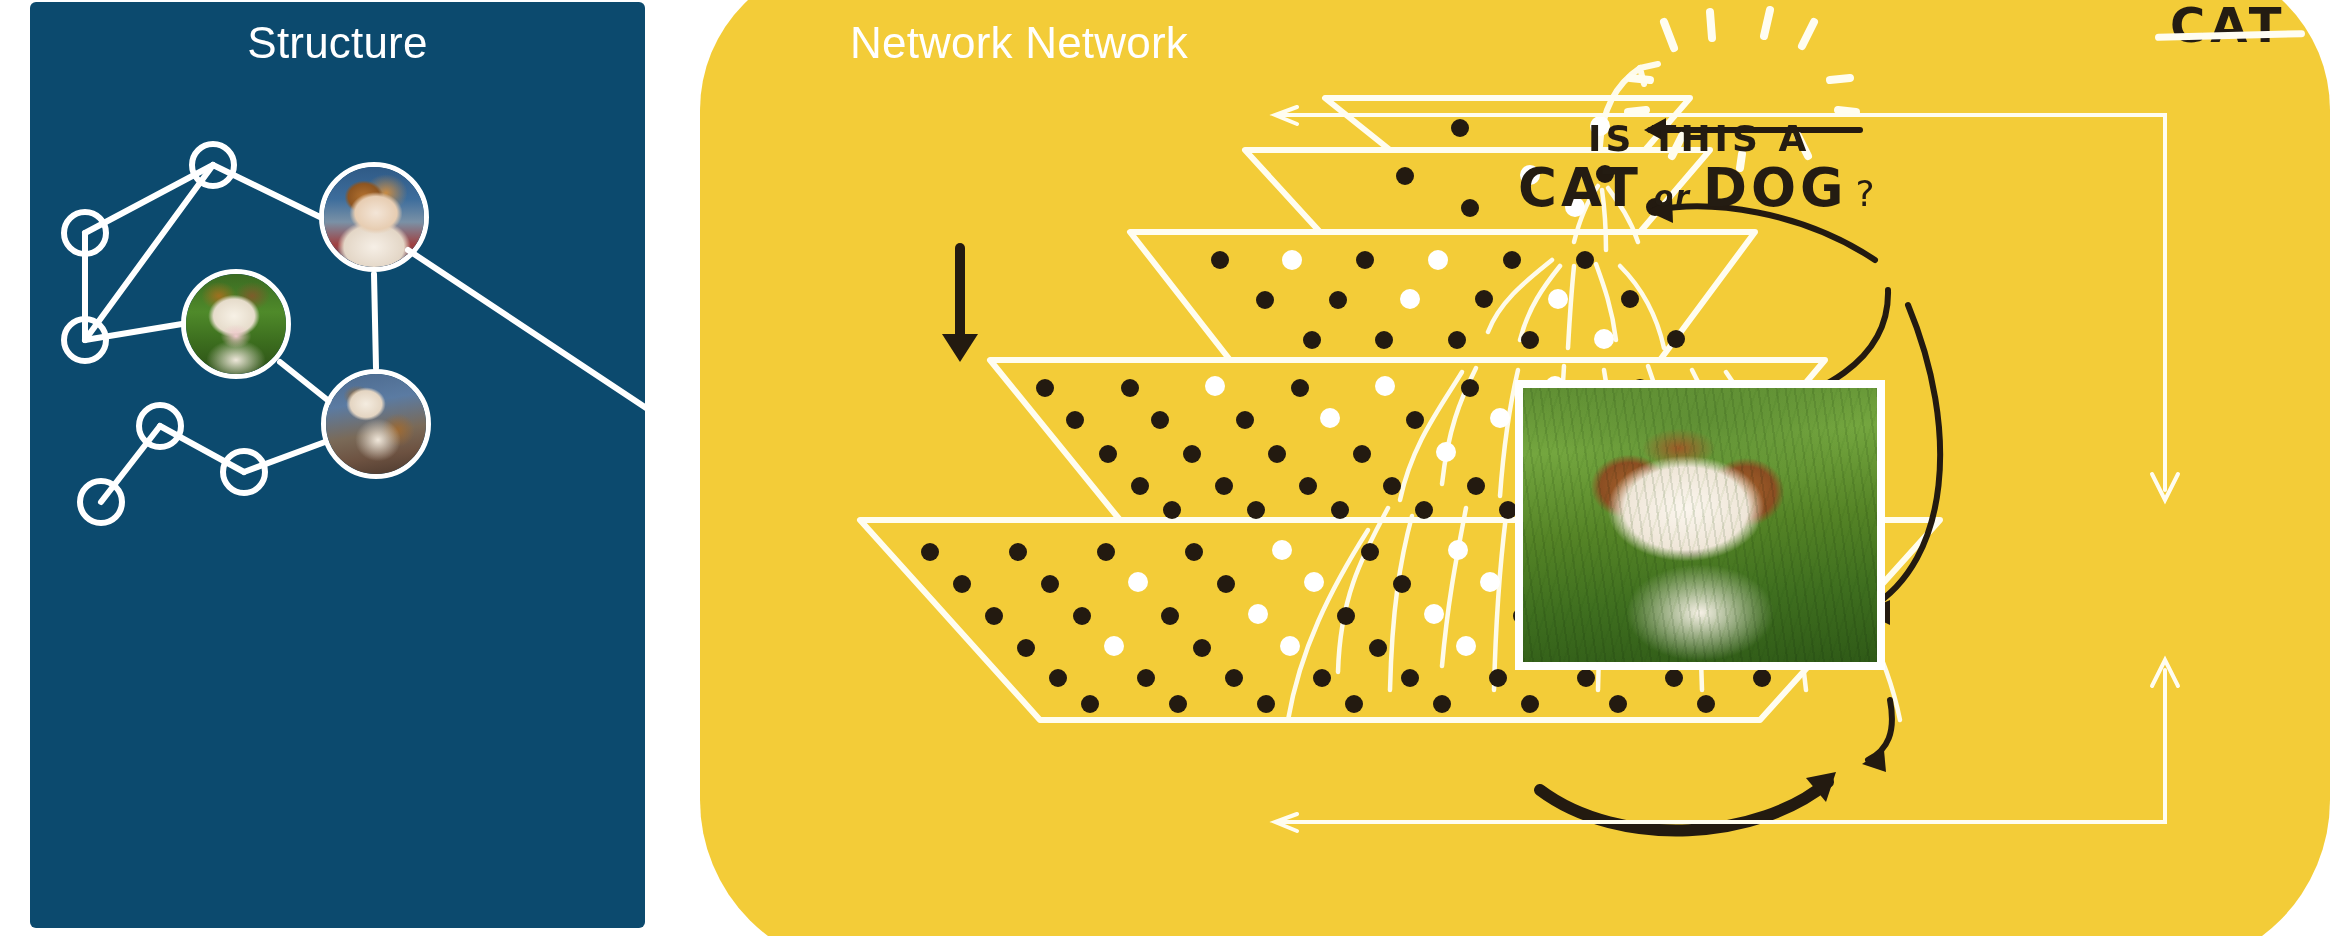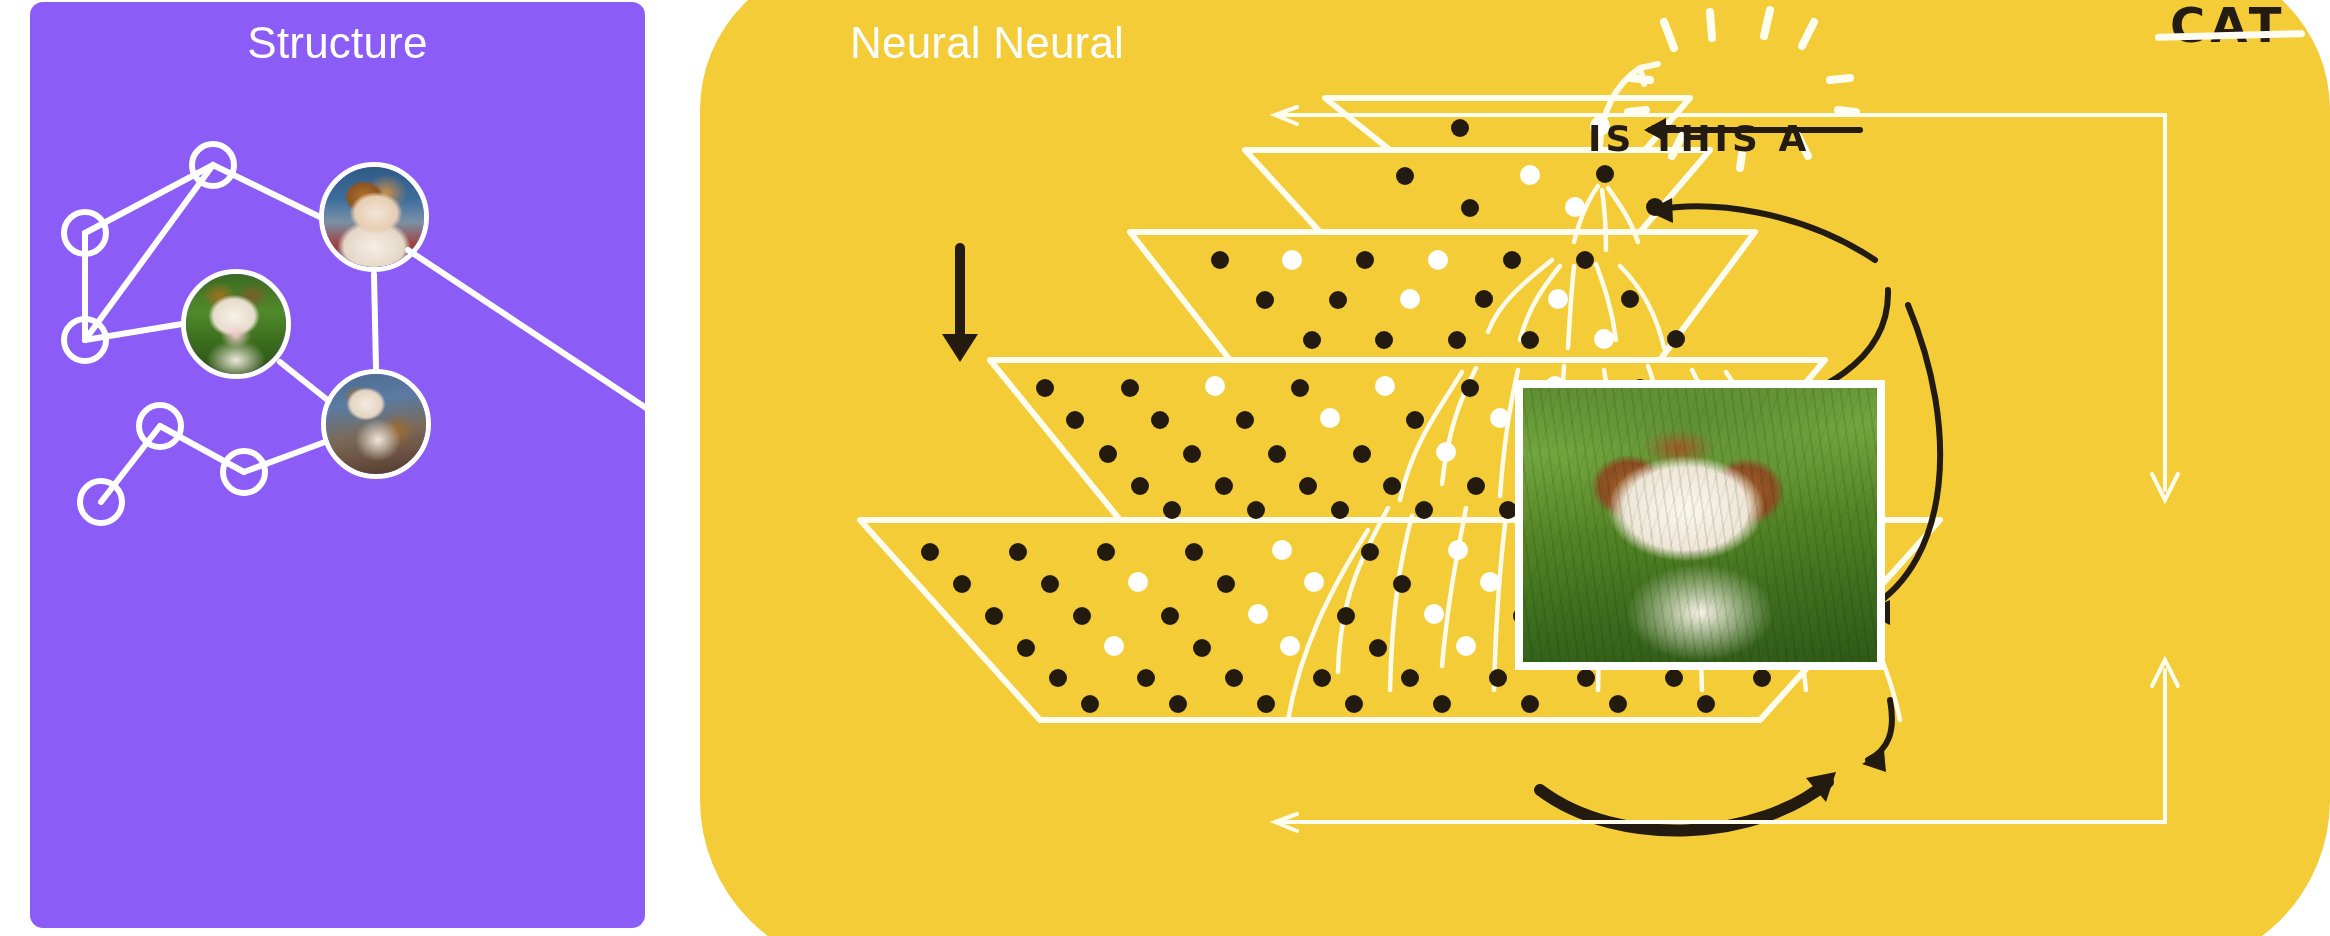--- a/index.html
+++ b/index.html
@@ -24,22 +24,22 @@
   
   .card {
     position: absolute;
     overflow: hidden;
   }
   #structure-card {
     left: 30px;
     top: 2px;
     width: 615px;
     height: 926px;
-    background: #8b5cf6;
-    border-radius: 13px;
+    background: #0c4a6e;
+    border-radius: 6px;
   }
   #nn-card {
     left: 700px;
     top: -40px;
     width: 1630px;
     height: 1010px;
     background: #f3cc38;
     border-radius: 150px 150px 170px 170px;
   }
 
@@ -218,21 +218,21 @@
       <div class="ph"></div>
     </div>
   </div>
 
   <svg class="layer-svg" width="2330" height="936" viewBox="0 0 2330 936">
     <line x1="408" y1="250" x2="800" y2="510" stroke="#ffffff" stroke-width="6" stroke-linecap="round"></line>
   </svg>
 
   <div class="card" id="nn-card">
 
-    <div class="card-title" id="nn-title">Neural Neural</div>
+    <div class="card-title" id="nn-title">Network Network</div>
 
     <svg class="layer-svg" width="1630" height="1010" viewBox="0 0 1630 1010">
 
       <defs>
         <g id="nothing"></g>
       </defs>
 
       <g stroke="#fffdf0" stroke-width="4.5" fill="none" stroke-linecap="round" opacity="0.97">
 
         <path d="M638 712 C 640 640, 660 600, 688 548"></path>
@@ -468,20 +468,23 @@
         <line x1="1150" y1="118" x2="1130" y2="120"></line>
         <line x1="928" y1="152" x2="946" y2="150"></line>
         <line x1="1156" y1="152" x2="1138" y2="150"></line>
         <line x1="972" y1="196" x2="982" y2="176"></line>
         <line x1="1108" y1="196" x2="1098" y2="176"></line>
         <line x1="1040" y1="208" x2="1042" y2="194"></line>
       </g>
     </svg>
 
     <div class="hand" id="q-line1">IS THIS A</div>
+    <div class="hand" id="q-line2">
+      <span class="big">CAT</span><span class="or">or</span><span class="big">DOG</span><span class="qm">?</span>
+    </div>
 
     <div class="hand" id="cat-word">CAT</div>
     <div id="cat-strike"></div>
 
     <div id="puppy-photo">
       <div class="inner"></div>
     </div>
 
   </div>
 </div>

